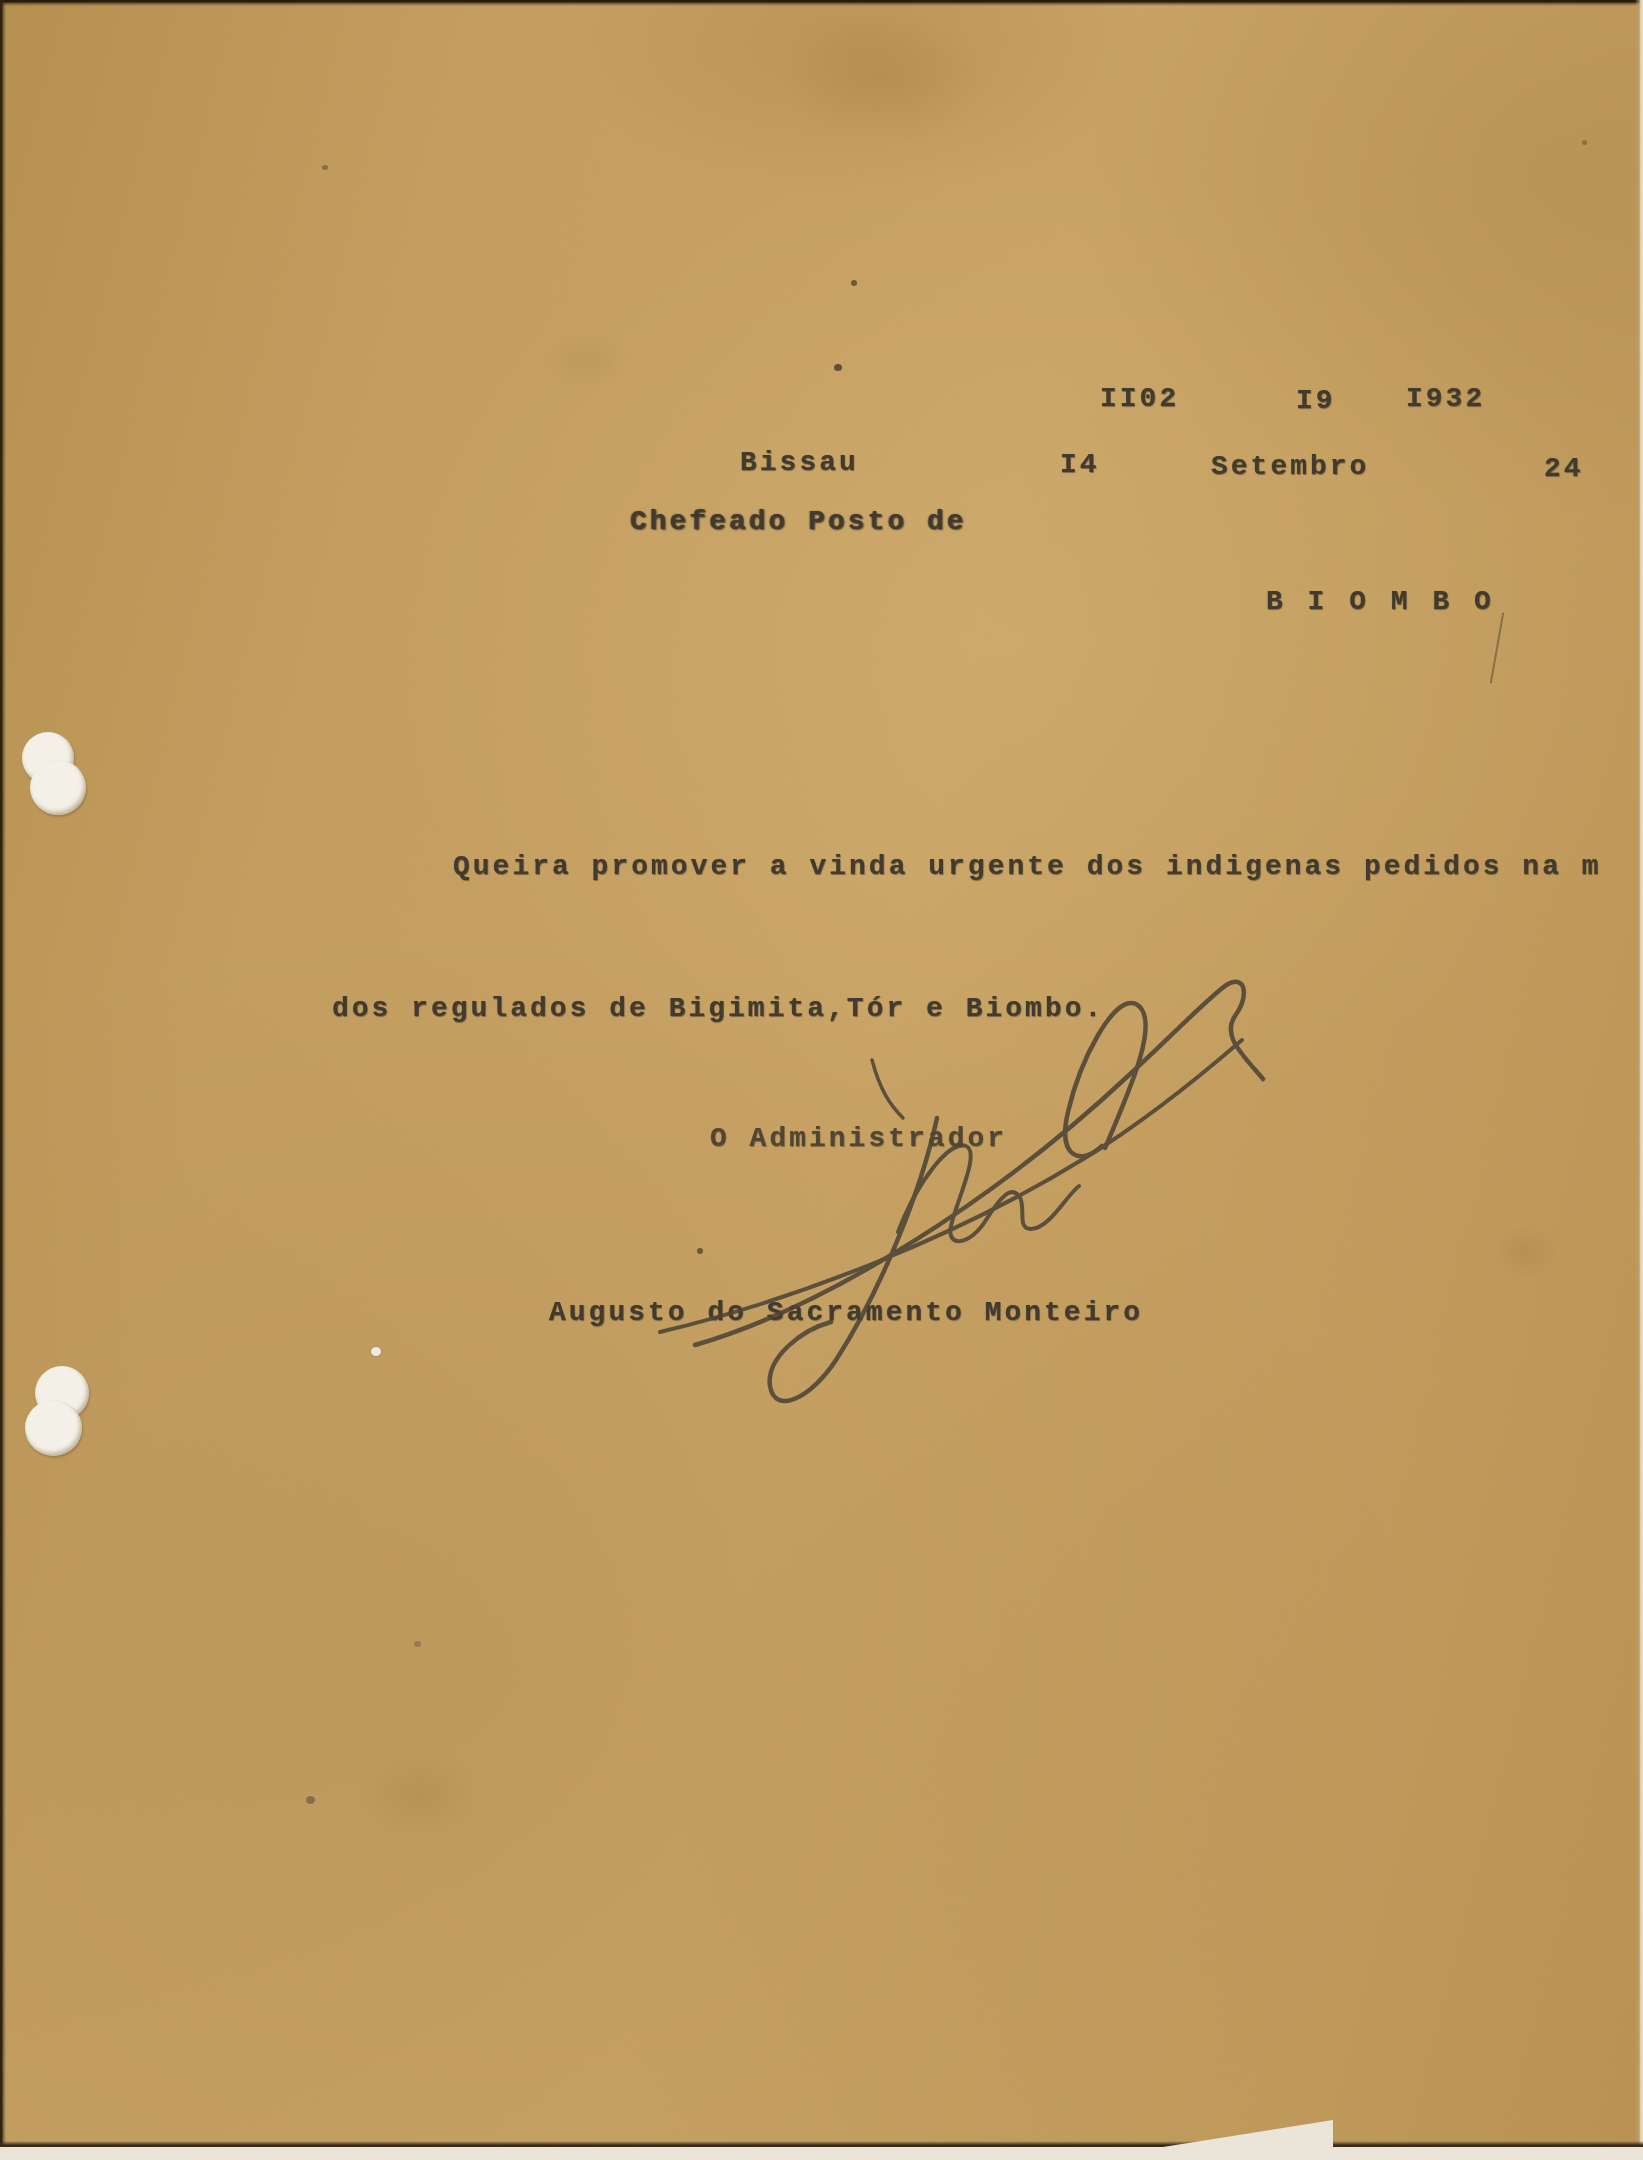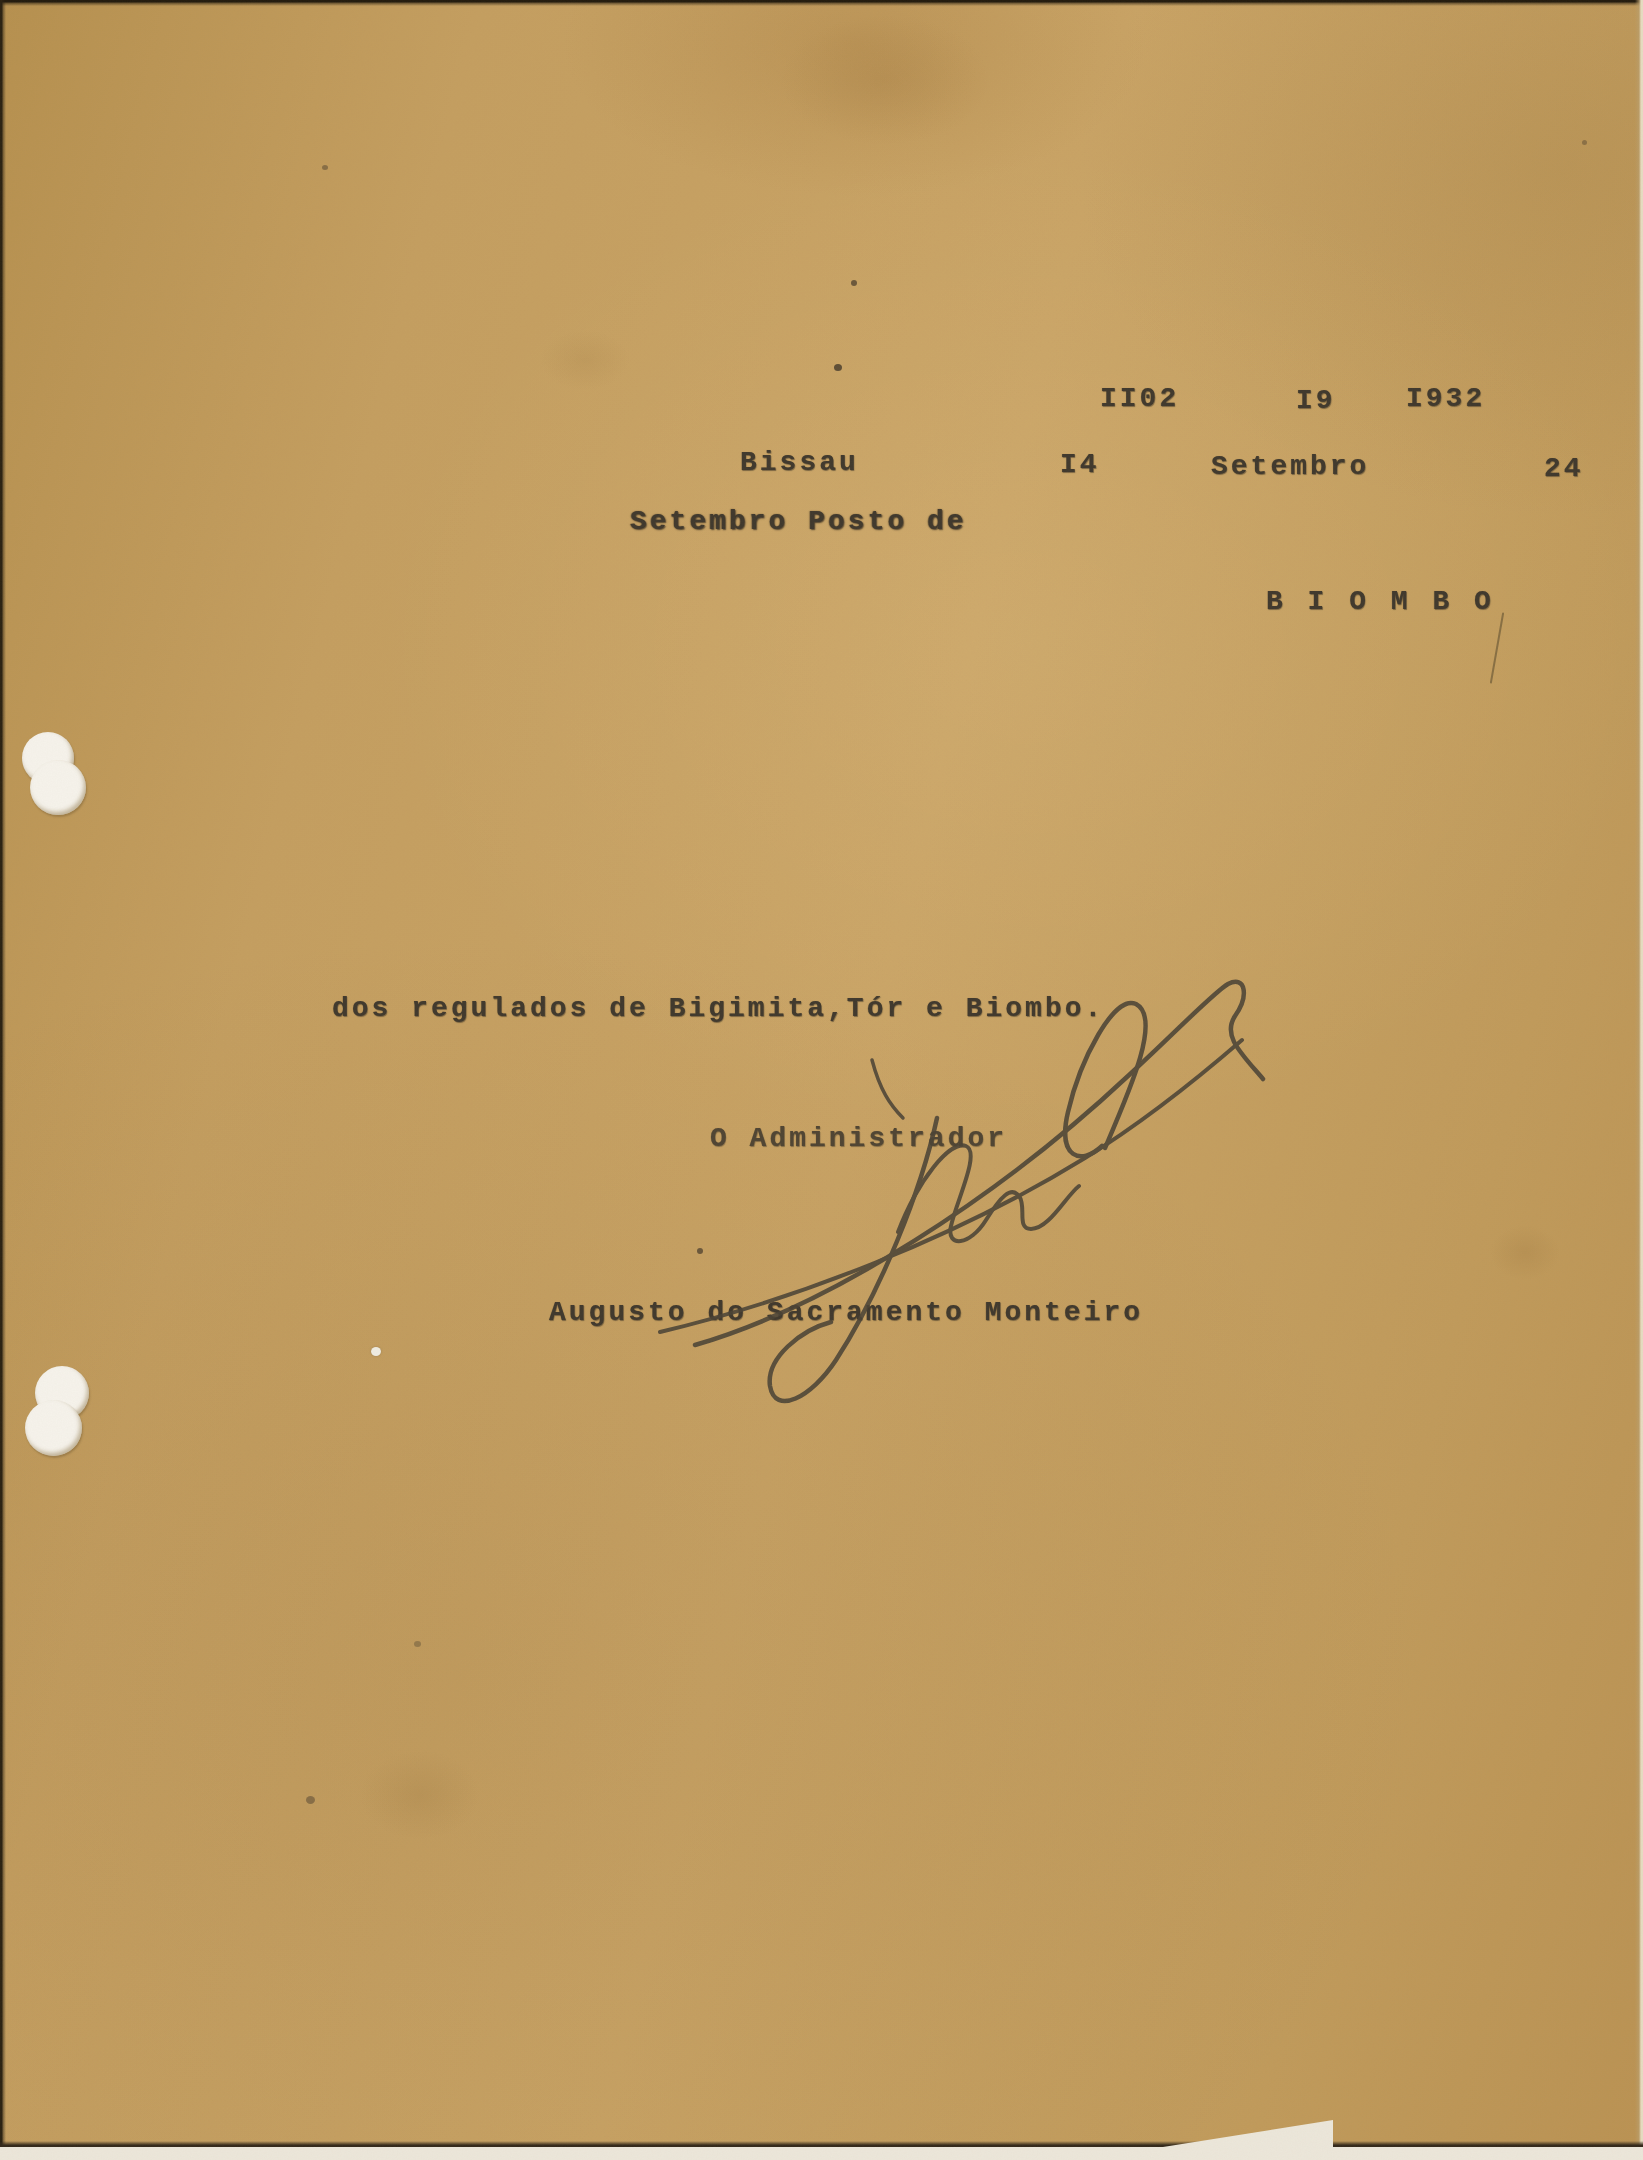--- a/index.html
+++ b/index.html
@@ -105,23 +105,24 @@
 
     <span class="tw" style="left:1100px; top:382px;">II02</span>
     <span class="tw" style="left:1296px; top:384px;">I9</span>
     <span class="tw" style="left:1406px; top:382px;">I932</span>
 
     <span class="tw" style="left:740px; top:446px;">Bissau</span>
     <span class="tw" style="left:1060px; top:448px;">I4</span>
     <span class="tw" style="left:1211px; top:450px;">Setembro</span>
     <span class="tw" style="left:1544px; top:452px;">24</span>
 
-    <span class="tw smudged" style="left:630px; top:505px;">Setembro Posto de</span>
+    <span class="tw smudged" style="left:630px; top:505px;">Chefeado Posto de</span>
     <span class="tw" style="left:1266px; top:585px; letter-spacing:4px;">B I O M B O</span>
 
+    <span class="tw" style="left:453px; top:850px;">Queira promover a vinda urgente dos indigenas pedidos na m</span>
     <span class="tw" style="left:332px; top:992px;">dos regulados de Bigimita,Tór e Biombo.</span>
 
     <span class="tw faint" style="left:710px; top:1122px;">O Administrador</span>
     <span class="tw" style="left:549px; top:1296px;">Augusto do Sacramento Monteiro</span>
 
     <svg class="signature-svg" width="1643" height="2160" viewBox="0 0 1643 2160">
       <g fill="none" stroke="#4b4336" stroke-linecap="round" stroke-linejoin="round" opacity="0.88">
         <path stroke-width="4.5" d="M 695 1345 C 830 1306, 1000 1196, 1128 1076 C 1180 1028, 1214 992, 1228 984
              C 1246 975, 1249 996, 1235 1016 C 1222 1036, 1241 1053, 1263 1079"></path>
         <path stroke-width="4" d="M 660 1332 C 795 1300, 955 1238, 1085 1158 C 1150 1118, 1205 1072, 1242 1040"></path>

